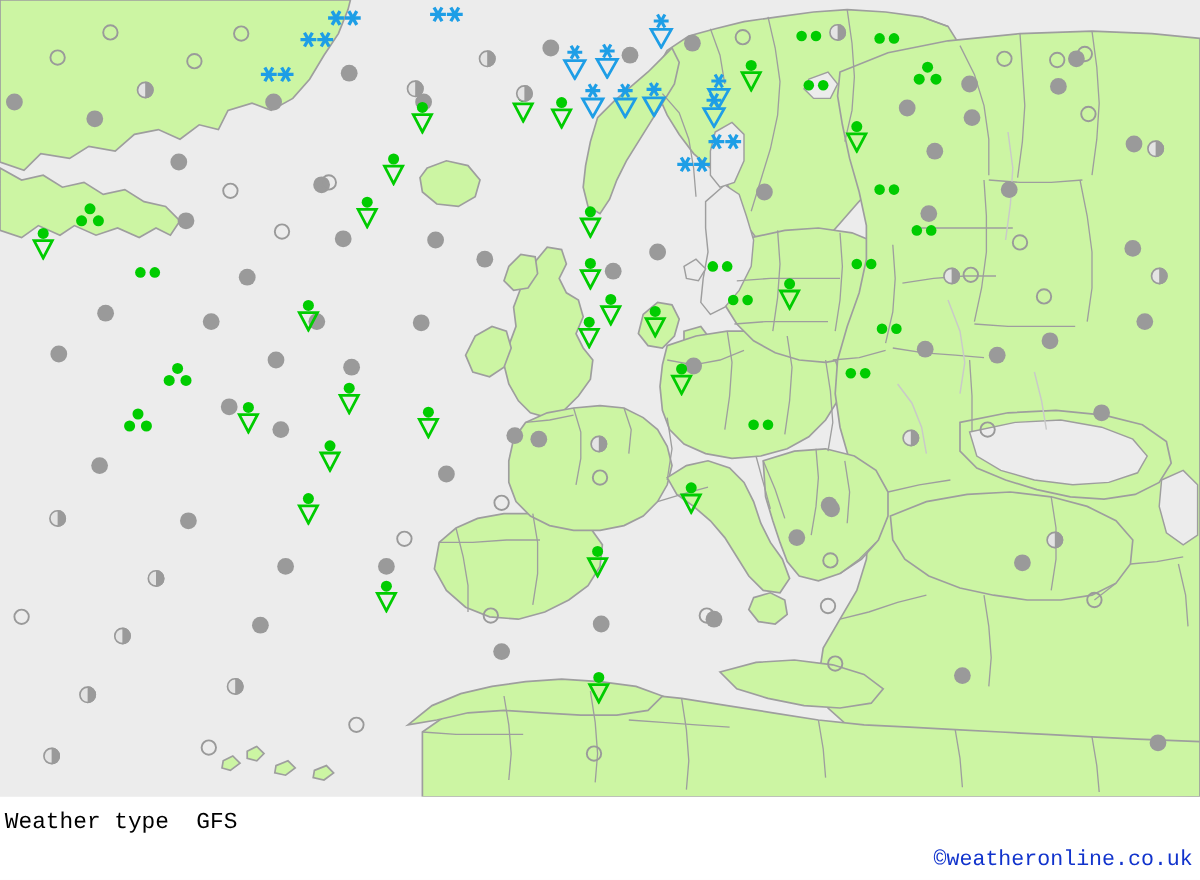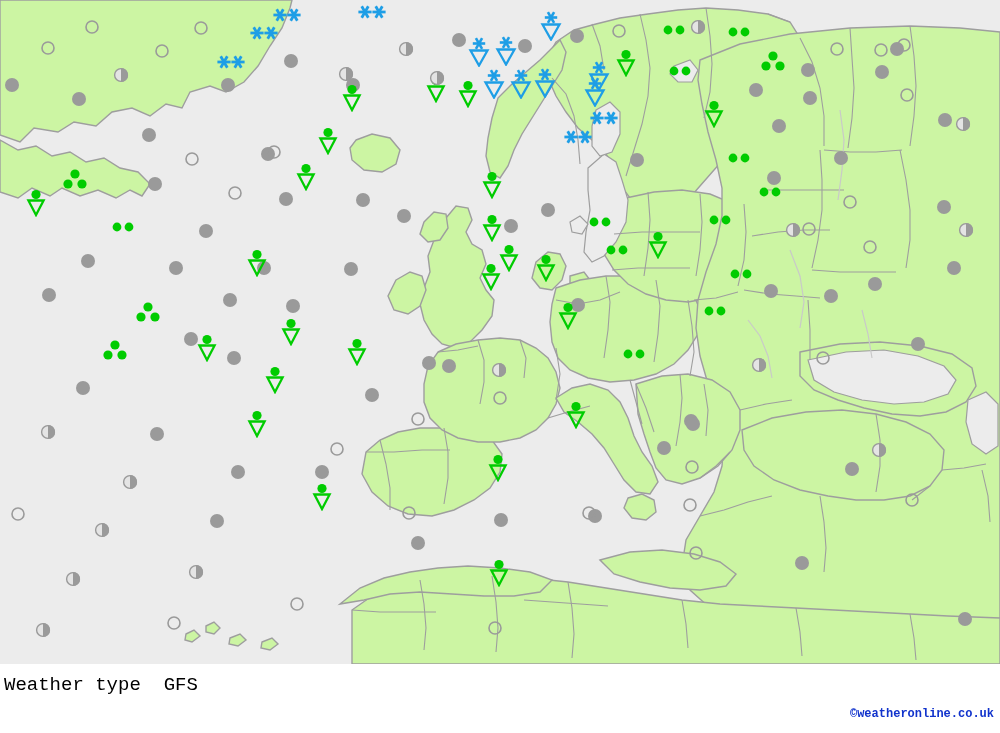--- a/index.html
+++ b/index.html
@@ -11,21 +11,21 @@
   #map svg{position:absolute;left:0;top:0;}
 
   
   #symbols{position:absolute;left:0;top:0;width:1000px;height:664px;}
   .sym{position:absolute;transform:translate(-50%,-50%);line-height:0;}
 
   
   #footer{position:absolute;left:0;top:664px;width:1000px;height:69px;background:#ffffff;}
   #ftitle{position:absolute;left:4px;top:10px;font-size:19px;color:#000;letter-spacing:0px;white-space:pre;}
   #fdate{position:absolute;right:6px;top:10px;font-size:19px;color:#000;white-space:pre;}
-  #fcopy{position:absolute;right:6px;top:43px;font-size:12px;color:#1133cc;white-space:pre;font-weight:bold;}
+  #fcopy{position:absolute;right:6px;top:43px;font-size:18px;color:#1133cc;white-space:pre;}
 </style>
 </head>
 <body>
 
 <div id="app">
 
   <div id="map">
     <svg width="1000" height="664" viewBox="0 0 1000 664">
 
       <rect x="0" y="0" width="1000" height="664" fill="#ececec"></rect>

